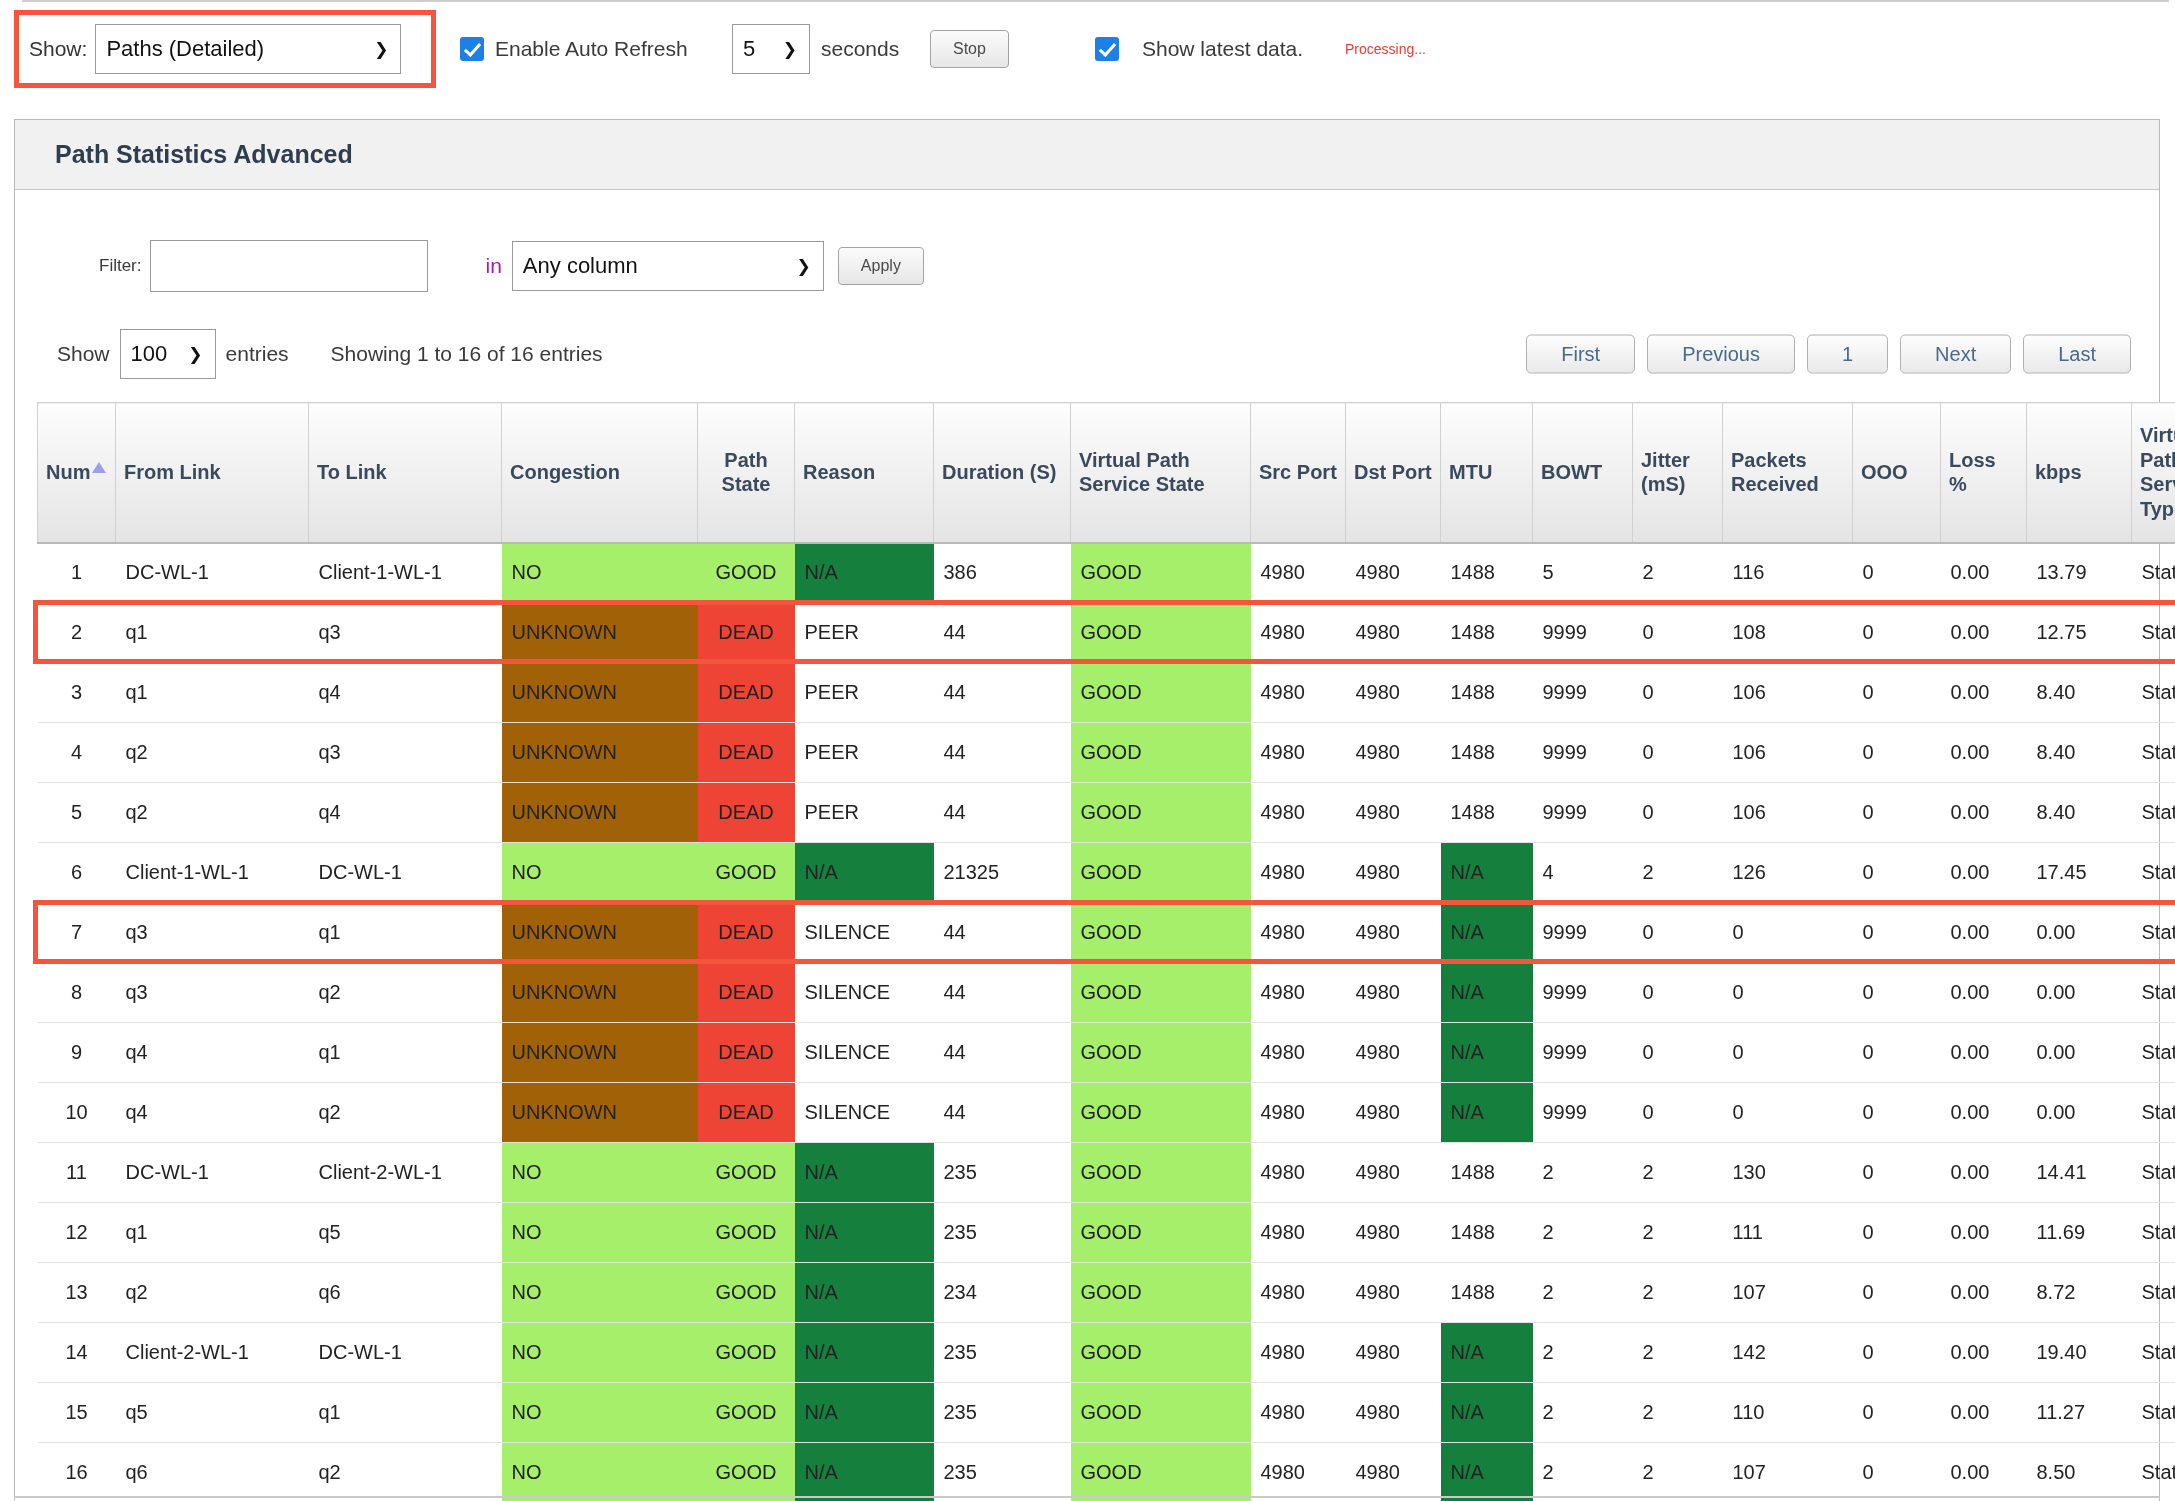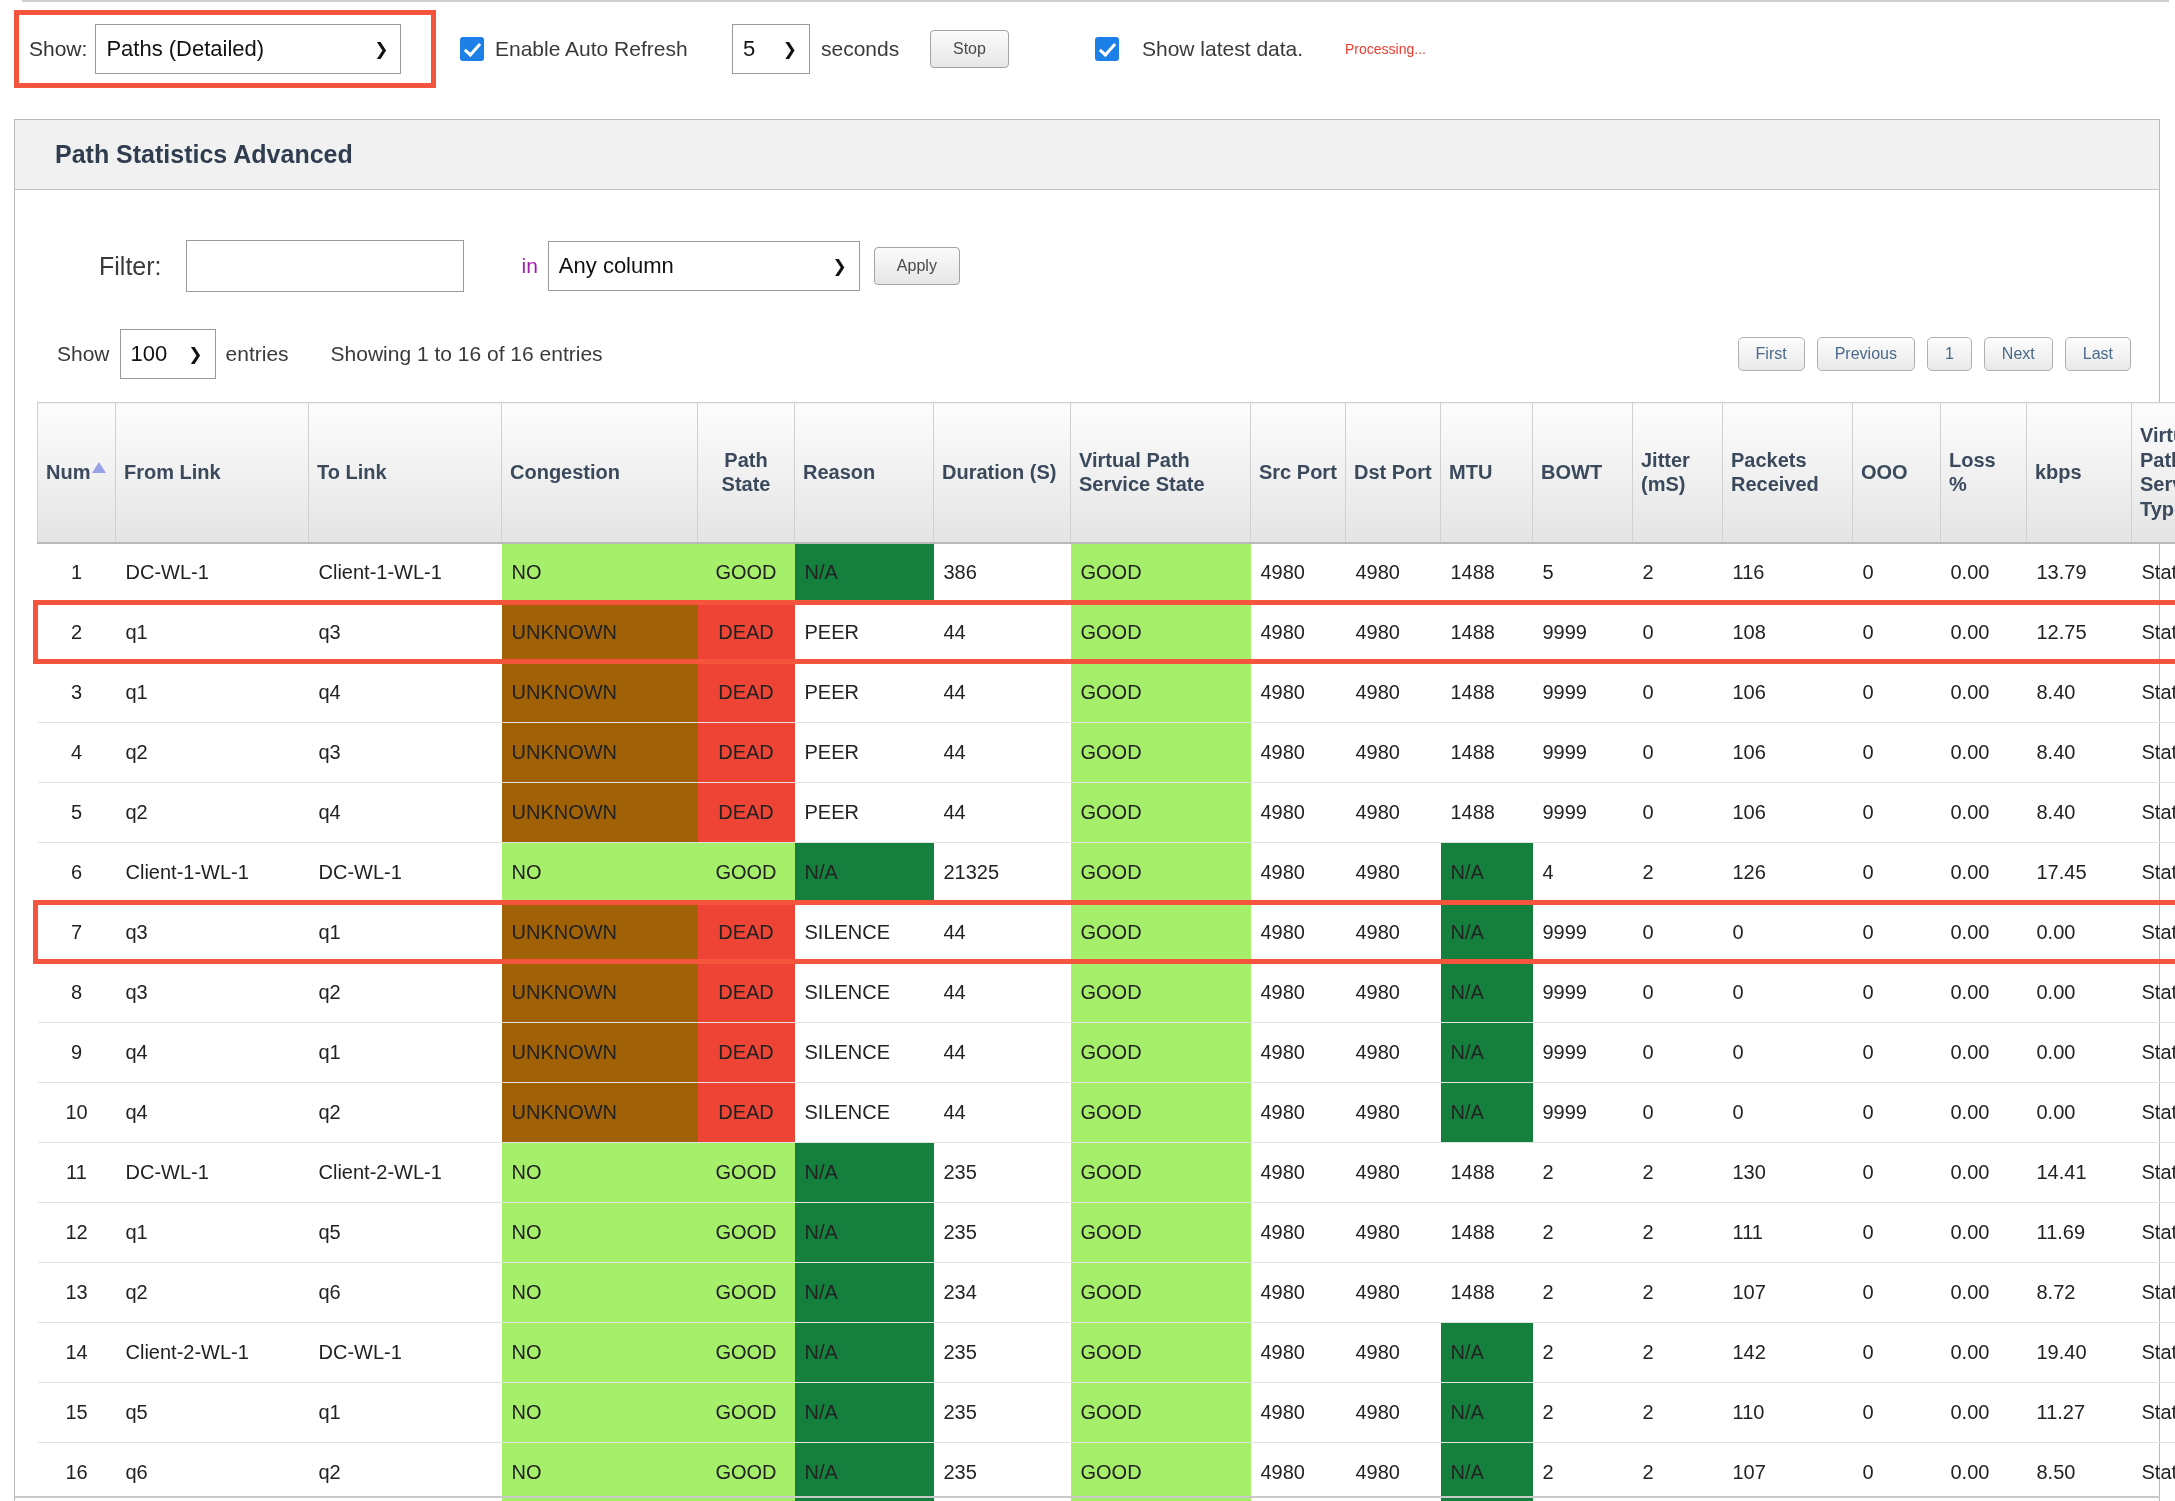--- a/index.html
+++ b/index.html
@@ -156,23 +156,23 @@
     height: 52px;
     border: 1px solid #9a9a9a;
     background: #fff;
     box-sizing: border-box;
     font-size: 21px;
     padding-left: 8px;
     font-family: "Liberation Sans", sans-serif;
     color: #111;
   }
   .filter-label {
-    font-size: 25px;
+    font-size: 17px;
     color: #3a3a3a;
-    margin-right: 24px;
+    margin-right: 8px;
   }
   .in-label {
     font-size: 21px;
     color: #a21caf;
     margin: 12px 10px;
     padding-left: 48px;
   }
   .col-select { width: 312px; }
   .apply-btn { margin-left: 14px; }
 
@@ -196,23 +196,23 @@
     right: 6px;
     top: 50%;
     transform: translateY(-50%);
     display: flex;
     gap: 12px;
   }
   .pg-btn {
     background: linear-gradient(to bottom, #fdfdfd 0%, #e9e9e9 100%);
     border: 1px solid #b0b0b0;
     border-radius: 5px;
-    font-size: 16px;
+    font-size: 20px;
     color: #4a6a8a;
-    padding: 7px 17px;
+    padding: 7px 34px;
     font-family: "Liberation Sans", sans-serif;
     cursor: pointer;
     min-width: 28px;
     text-align: center;
   }
 
   
   .tbl-wrap {
     margin-top: 20px;
     position: relative;

